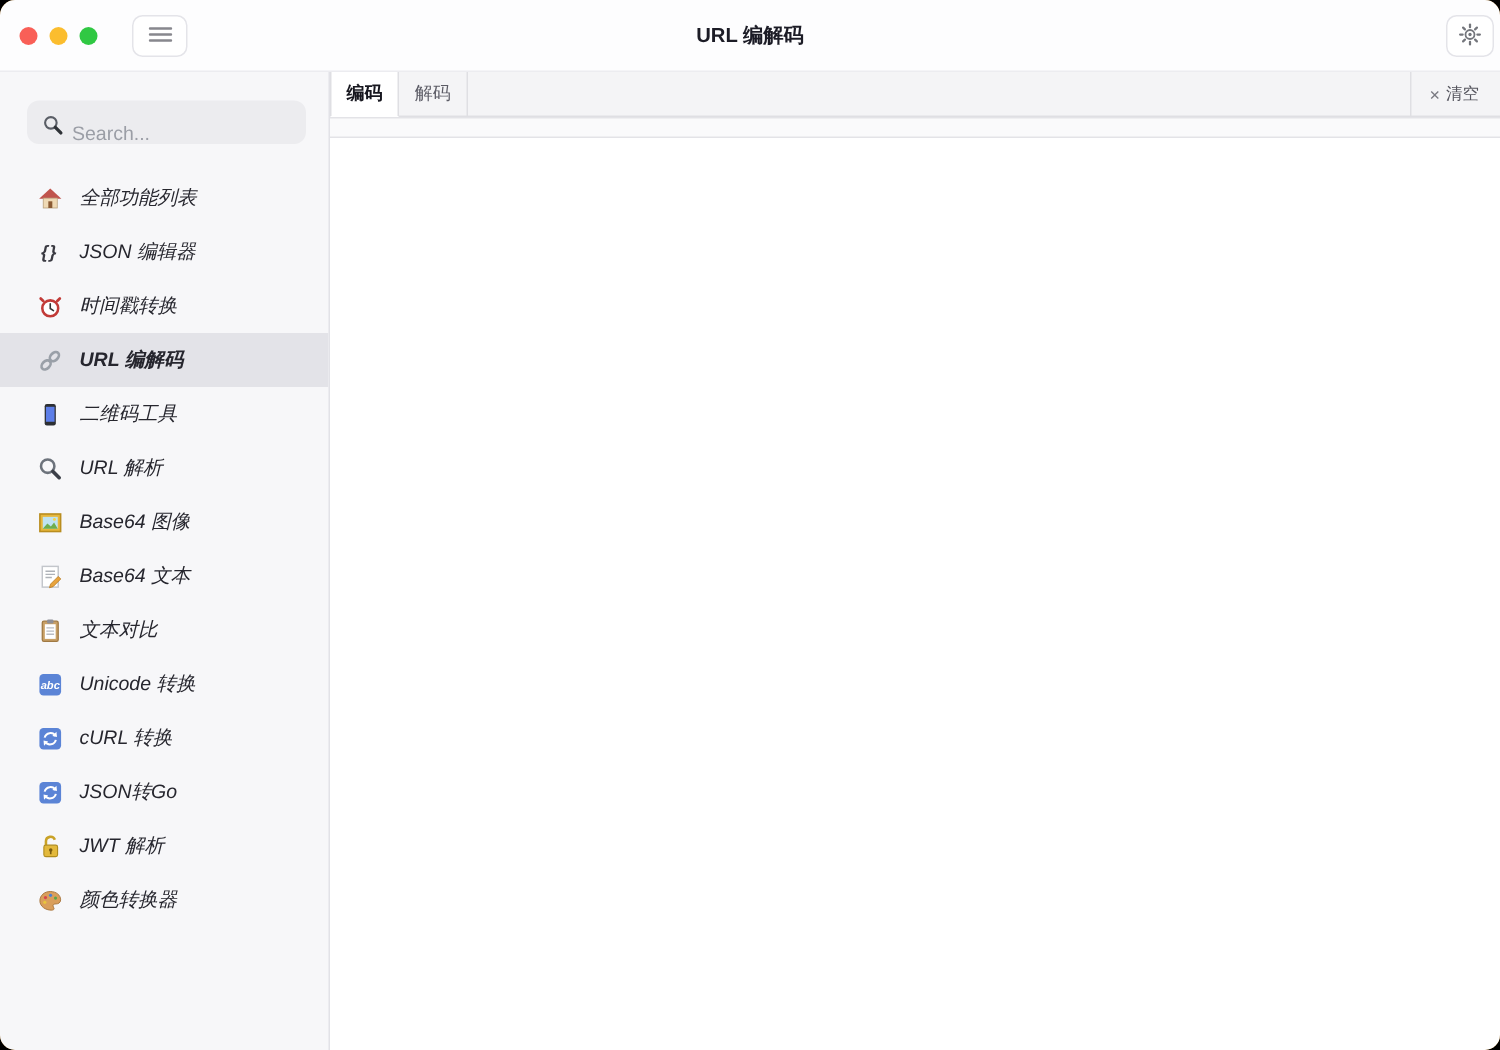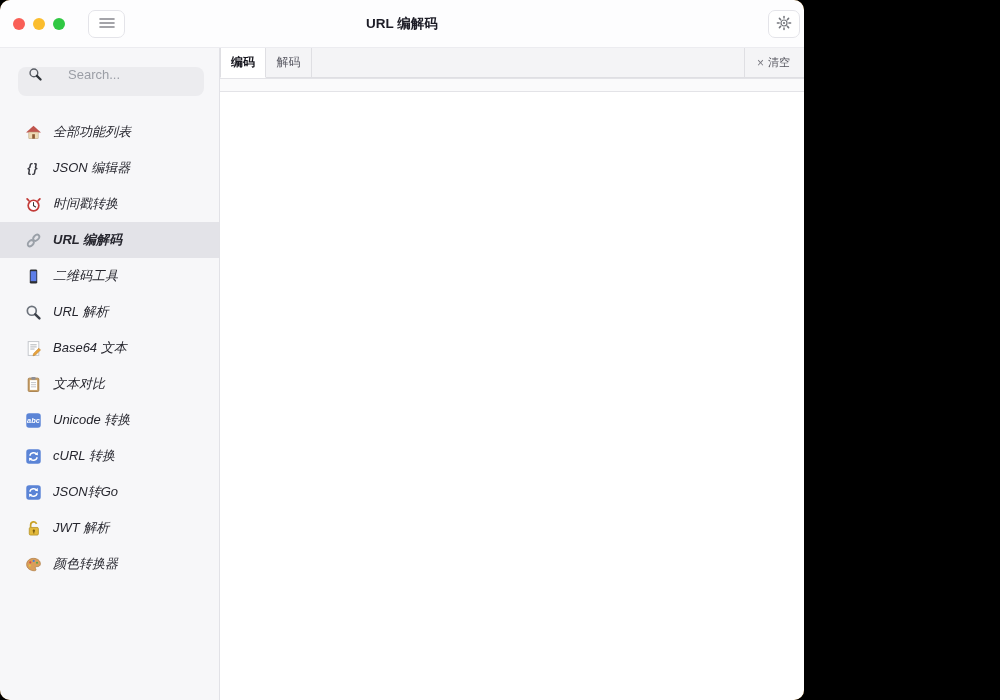--- a/index.html
+++ b/index.html
@@ -1,18 +1,18 @@
 <!DOCTYPE html>
 <html><head>
 <meta charset="utf-8">
 <style>
   * { margin:0; padding:0; box-sizing:border-box; }
   html,body { width:1000px; height:700px; background:#000; overflow:hidden;
     font-family:"Liberation Sans","DejaVu Sans",sans-serif; }
-  .window { width:804px; height:700px; border-radius:10px; overflow:hidden;
+  .window { width:1000px; height:700px; border-radius:10px; overflow:hidden;
     background:#a16207; display:flex; flex-direction:column; }
 
   
   .titlebar { flex:0 0 48px; height:48px; position:relative; background:#fdfdfe;
     border-bottom:1px solid #ececf0; }
   .traffic-lights { position:absolute; left:13px; top:0; height:100%;
     display:flex; align-items:center; gap:8px; }
   .light { width:12px; height:12px; border-radius:50%; display:inline-block; }
   .menu-btn { position:absolute; left:88px; top:10px; width:37px; height:28px;
     border:1px solid #e4e4e9; border-radius:7px; background:#fff;
@@ -24,21 +24,21 @@
     border:1px solid #e4e4e9; border-radius:7px; background:#fff;
     display:flex; align-items:center; justify-content:center; }
 
   
   .content { flex:1; display:flex; min-height:0; }
 
   
   .sidebar { flex:0 0 220px; width:220px; background:#f7f7f9;
     border-right:1px solid #e2e2e7; padding-top:19px; overflow:hidden; }
   .search-box { margin-left:18px; width:186px; height:29px; background:#ececef;
-    border-radius:8px; display:flex; align-items:flex-start; padding:0 10px; gap:25px; }
+    border-radius:8px; display:flex; align-items:flex-end; padding:0 10px; gap:5px; }
   .search-box input { flex:1; border:none; outline:none; background:transparent;
     font-size:13px; color:#333; font-family:inherit; min-width:0; }
   .search-box input::placeholder { color:#9b9ea6; }
   #sidebar-items { margin-top:18px;font-style:italic; }
   .side-item { height:36px; display:flex; align-items:center; padding-left:24px;
     gap:11px; font-size:13px; color:#26262e; cursor:default; }
   .side-item.selected { background:#e3e3e8; font-weight:700; }
   .side-item .icon { width:18px; height:18px; display:flex; align-items:center;
     justify-content:center; flex:0 0 18px; }
   .icon svg { width:17px; height:17px; display:block; }
@@ -175,20 +175,31 @@
               <svg viewBox="0 0 16 16">
                 <circle cx="6.4" cy="6.4" r="4.2" fill="none" stroke="#6d737c" stroke-width="1.6"></circle>
                 <line x1="9.7" y1="9.7" x2="13.6" y2="13.6" stroke="#3c4049" stroke-width="2.3" stroke-linecap="round"></line>
               </svg>
             </span>
             <span class="lbl">URL 解析</span>
           </div>
           <div class="side-item">
             <span class="icon">
               <svg viewBox="0 0 16 16">
+                <rect x="1.5" y="2.5" width="13" height="11" fill="#e7b73c" stroke="#b98d1f" stroke-width="1"></rect>
+                <rect x="3.3" y="4.3" width="9.4" height="7.4" fill="#bfe3f2"></rect>
+                <path d="M3.3 11.7l2.9-3.3 2.2 2 2-2.6 2.3 3.9z" fill="#6fae4e"></path>
+                <circle cx="10.6" cy="5.9" r="0.9" fill="#f5d547"></circle>
+              </svg>
+            </span>
+            <span class="lbl">Base64 图像</span>
+          </div>
+          <div class="side-item">
+            <span class="icon">
+              <svg viewBox="0 0 16 16">
                 <rect x="3" y="1.5" width="10" height="13" fill="#fff" stroke="#c3c6cb" stroke-width="0.9"></rect>
                 <g stroke="#aeb2b8" stroke-width="0.9">
                   <line x1="5" y1="4.5" x2="11" y2="4.5"></line>
                   <line x1="5" y1="6.5" x2="11" y2="6.5"></line>
                   <line x1="5" y1="8.5" x2="9" y2="8.5"></line>
                 </g>
                 <path d="M8.2 12.6 13 7.8l1.6 1.6-4.8 4.8-2.3.7z" fill="#e8a33d" stroke="#b97b22" stroke-width="0.5"></path>
               </svg>
             </span>
             <span class="lbl">Base64 文本</span>

